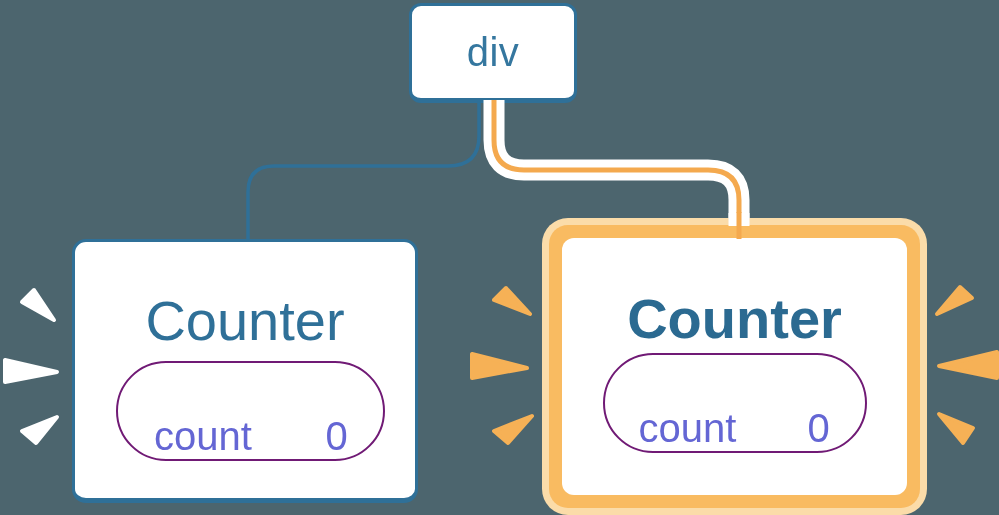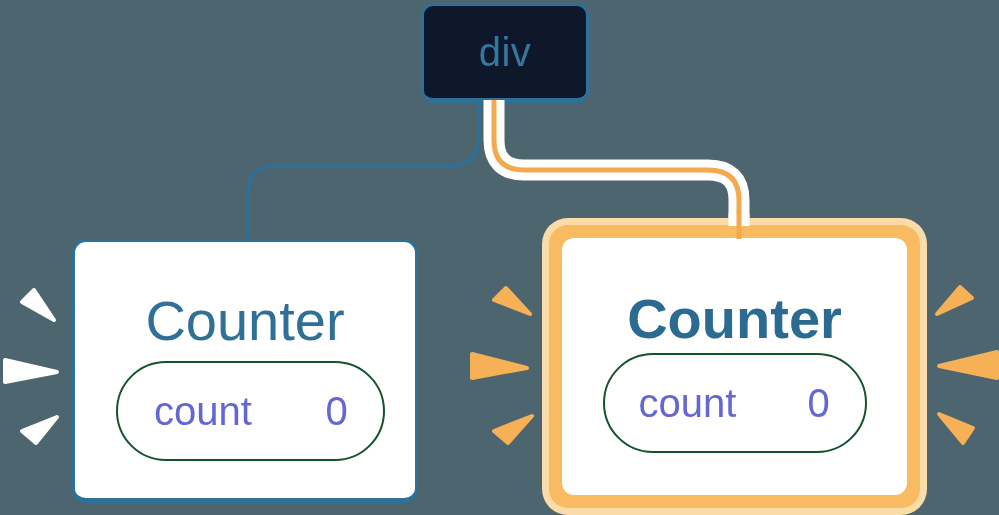--- a/index.html
+++ b/index.html
@@ -1,21 +1,21 @@
 <!DOCTYPE html>
 <html><head>
 <meta charset="utf-8">
 <style>
   html,body{margin:0;padding:0;}
   body{font-family:"Liberation Sans",sans-serif;}
   .canvas{position:relative;width:999px;height:515px;background:#4C656E;overflow:hidden;}
 
   
-  .root-node{position:absolute;left:421px;top:3px;width:168px;height:100px;
-    background:#0f172a;border:3px solid #2F7098;border-bottom-width:5px;border-radius:12px;
+  .root-node{position:absolute;left:409px;top:3px;width:168px;height:100px;
+    background:#ffffff;border:3px solid #2F7098;border-bottom-width:5px;border-radius:12px;
     box-sizing:border-box;display:flex;align-items:center;justify-content:center;}
   .root-label{font-size:40px;color:#35779F;font-weight:400;letter-spacing:0.5px;}
 
   
   .wires{position:absolute;left:0;top:0;z-index:2;}
   .overlay{position:absolute;left:0;top:0;z-index:4;pointer-events:none;}
 
   
   .counter-card{position:absolute;z-index:3;box-sizing:border-box;}
   .card-plain{left:72px;top:239px;width:346px;height:264px;background:#fff;
@@ -24,22 +24,22 @@
     border-radius:26px;padding:7px;}
   .card-glow-mid{width:100%;height:100%;background:#F9BB61;border-radius:19px;
     padding:13px;box-sizing:border-box;}
   .card-glow-inner{position:relative;width:100%;height:100%;background:#fff;border-radius:12px;}
 
   .counter-title{position:absolute;left:0;right:0;text-align:center;font-size:56px;color:#2F7098;}
   .title-plain{top:46px;font-weight:500;}
   .title-bold{top:48px;font-weight:700;color:#2B6A91;}
 
   
-  .state-pill{position:absolute;height:100px;border:2px solid #14532d;border-radius:52px;
-    box-sizing:border-box;display:flex;align-items:center;background:#fff;}
+  .state-pill{position:absolute;height:100px;border:2px solid #701a75;border-radius:52px;
+    box-sizing:border-box;display:flex;align-items:flex-end;background:#fff;}
   .pill-plain{left:41px;top:119px;width:269px;}
   .pill-hl{left:41px;top:115px;width:264px;}
   .pill-key{flex:1;display:flex;align-items:center;justify-content:center;
     font-size:40px;color:#6466D4;}
   .pill-divider{width:2px;background:#5E60CE;}
   .pill-value{width:93px;display:flex;align-items:center;justify-content:center;
     font-size:40px;color:#6466D4;}
 </style>
 </head>
 <body>

